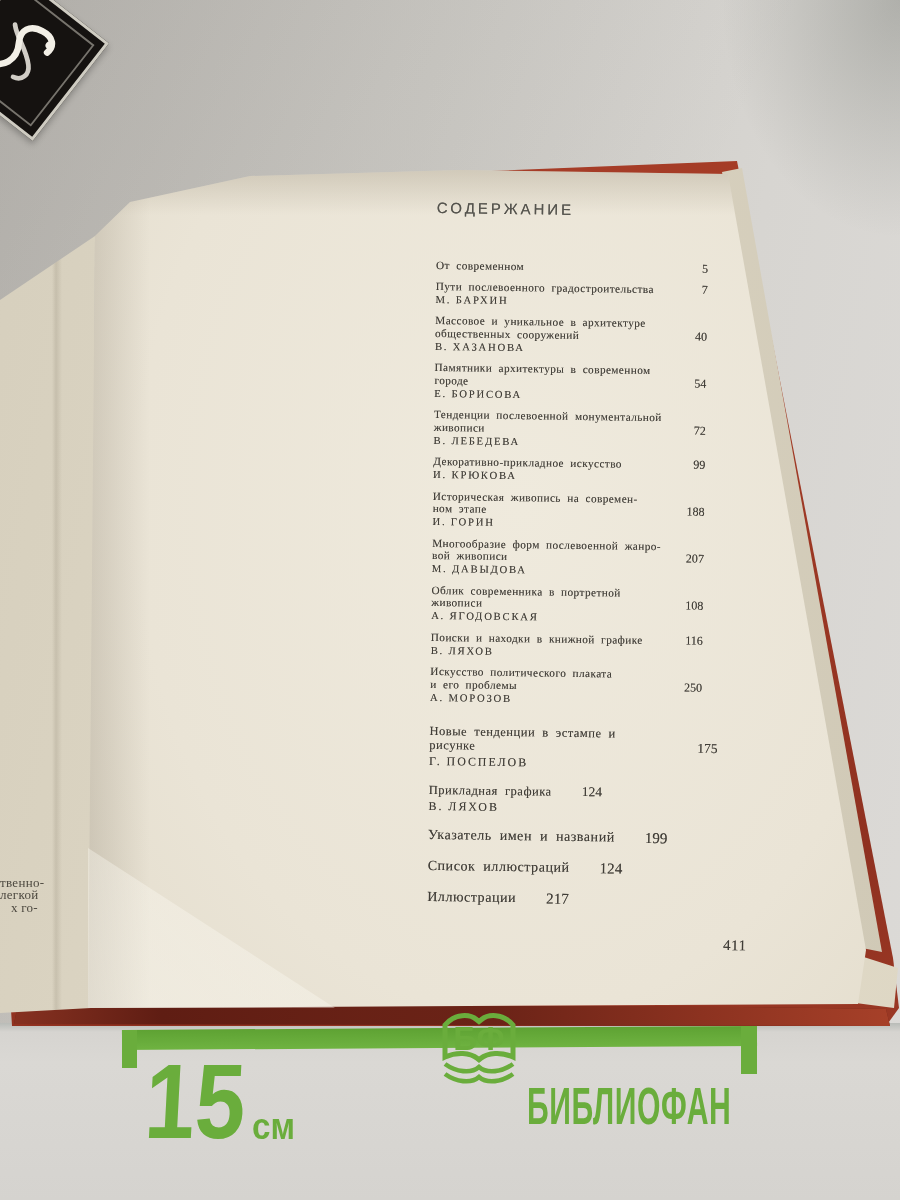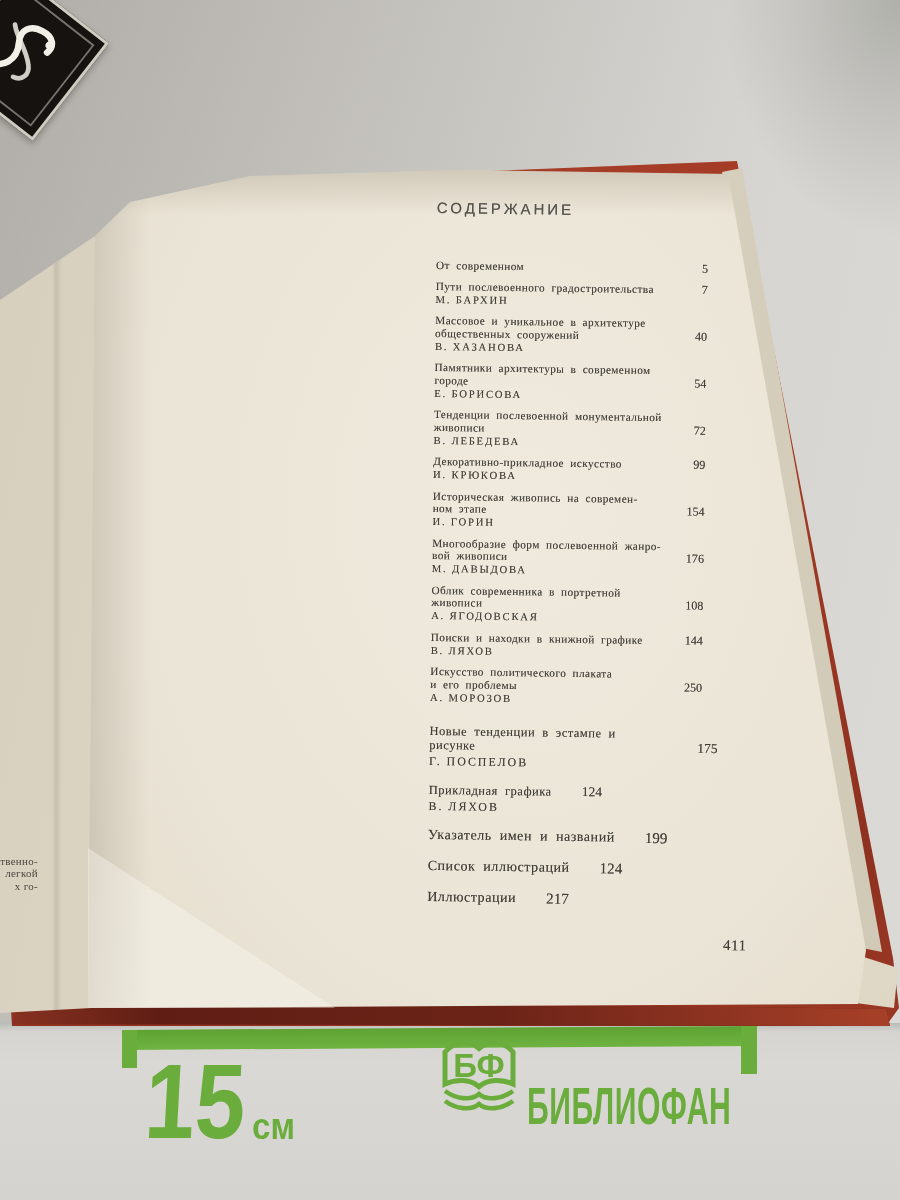--- a/index.html
+++ b/index.html
@@ -51,22 +51,22 @@
     background:linear-gradient(100deg,#e4ddcc,#cfc8b5);
   }
   .left-sliver{
     position:absolute;inset:0;
     clip-path:polygon(0px 300px, 95px 236px, 91px 1008px, 0px 1013px);
     background:
       linear-gradient(90deg, rgba(0,0,0,0) 52px, rgba(90,80,60,.14) 56px, rgba(0,0,0,0) 62px),
       linear-gradient(100deg, #d6cfbd 0%, #e0d9c7 55%, #d2cab7 100%);
   }
   .left-frag{
-    position:absolute;left:0;top:855px;width:38px;
-    font-size:11px;line-height:12.3px;text-align:right;
+    position:absolute;left:0;top:877px;width:38px;
+    font-size:13px;line-height:12.3px;text-align:right;
     color:#4c483f;white-space:pre-line;letter-spacing:.3px;
   }
   .page{
     position:absolute;inset:0;
     clip-path:polygon(95px 236px, 130px 202px, 250px 176px, 460px 170px, 728px 174px, 866px 950px, 858px 1004px, 88px 1008px);
     background:
       linear-gradient(to right, rgba(75,63,44,.38) 0px, rgba(75,63,44,.10) 112px, rgba(75,63,44,0) 150px),
       linear-gradient(to bottom, rgba(130,118,95,.28) 165px, rgba(130,118,95,0) 215px),
       radial-gradient(ellipse at 58% 42%, #efeadd 0%, #eae4d6 52%, #ded7c5 100%);
   }
@@ -114,21 +114,21 @@
     position:absolute;left:148px;top:1048px;
     font-family:"Liberation Sans", sans-serif;font-weight:700;
     font-size:106px;line-height:106px;color:#6aad3c;
     transform:skewX(-3deg) scaleX(.85);transform-origin:left top;
   }
   .ruler-unit{
     position:absolute;left:252px;top:1106px;
     font-family:"Liberation Sans", sans-serif;font-weight:700;
     font-size:36px;color:#6aad3c;transform:scaleX(.92);transform-origin:left top;
   }
-  .brand-logo{position:absolute;left:440px;top:1032px;width:78px;height:84px;}
+  .brand-logo{position:absolute;left:440px;top:1005px;width:78px;height:84px;}
   .brand-logo svg{width:100%;height:100%;display:block;}
   .brand-name{
     position:absolute;left:527px;top:1080px;
     font-family:"Liberation Sans", sans-serif;font-weight:700;
     font-size:52px;line-height:52px;color:#6aad3c;
     transform:scaleX(.58);transform-origin:left top;letter-spacing:1px;
   }
 </style>
 </head>
 <body>
@@ -201,44 +201,44 @@
         <div class="row">
           <span class="entry-title">Декоративно-прикладное искусство</span>
           <span class="entry-num">99</span>
         </div>
         <div class="entry-author">И. КРЮКОВА</div>
       </div>
       <div class="toc-entry">
         <div class="row">
           <span class="entry-title">Историческая живопись на современ-
 ном этапе</span>
-          <span class="entry-num">154</span>
+          <span class="entry-num">188</span>
         </div>
         <div class="entry-author">И. ГОРИН</div>
       </div>
       <div class="toc-entry">
         <div class="row">
           <span class="entry-title">Многообразие форм послевоенной жанро-
 вой живописи</span>
-          <span class="entry-num">176</span>
+          <span class="entry-num">207</span>
         </div>
         <div class="entry-author">М. ДАВЫДОВА</div>
       </div>
       <div class="toc-entry">
         <div class="row">
           <span class="entry-title">Облик современника в портретной
 живописи</span>
           <span class="entry-num">108</span>
         </div>
         <div class="entry-author">А. ЯГОДОВСКАЯ</div>
       </div>
       <div class="toc-entry">
         <div class="row">
           <span class="entry-title">Поиски и находки в книжной графике</span>
-          <span class="entry-num">144</span>
+          <span class="entry-num">116</span>
         </div>
         <div class="entry-author">В. ЛЯХОВ</div>
       </div>
       <div class="toc-entry">
         <div class="row">
           <span class="entry-title">Искусство политического плаката
 и его проблемы</span>
           <span class="entry-num">250</span>
         </div>
         <div class="entry-author">А. МОРОЗОВ</div>

